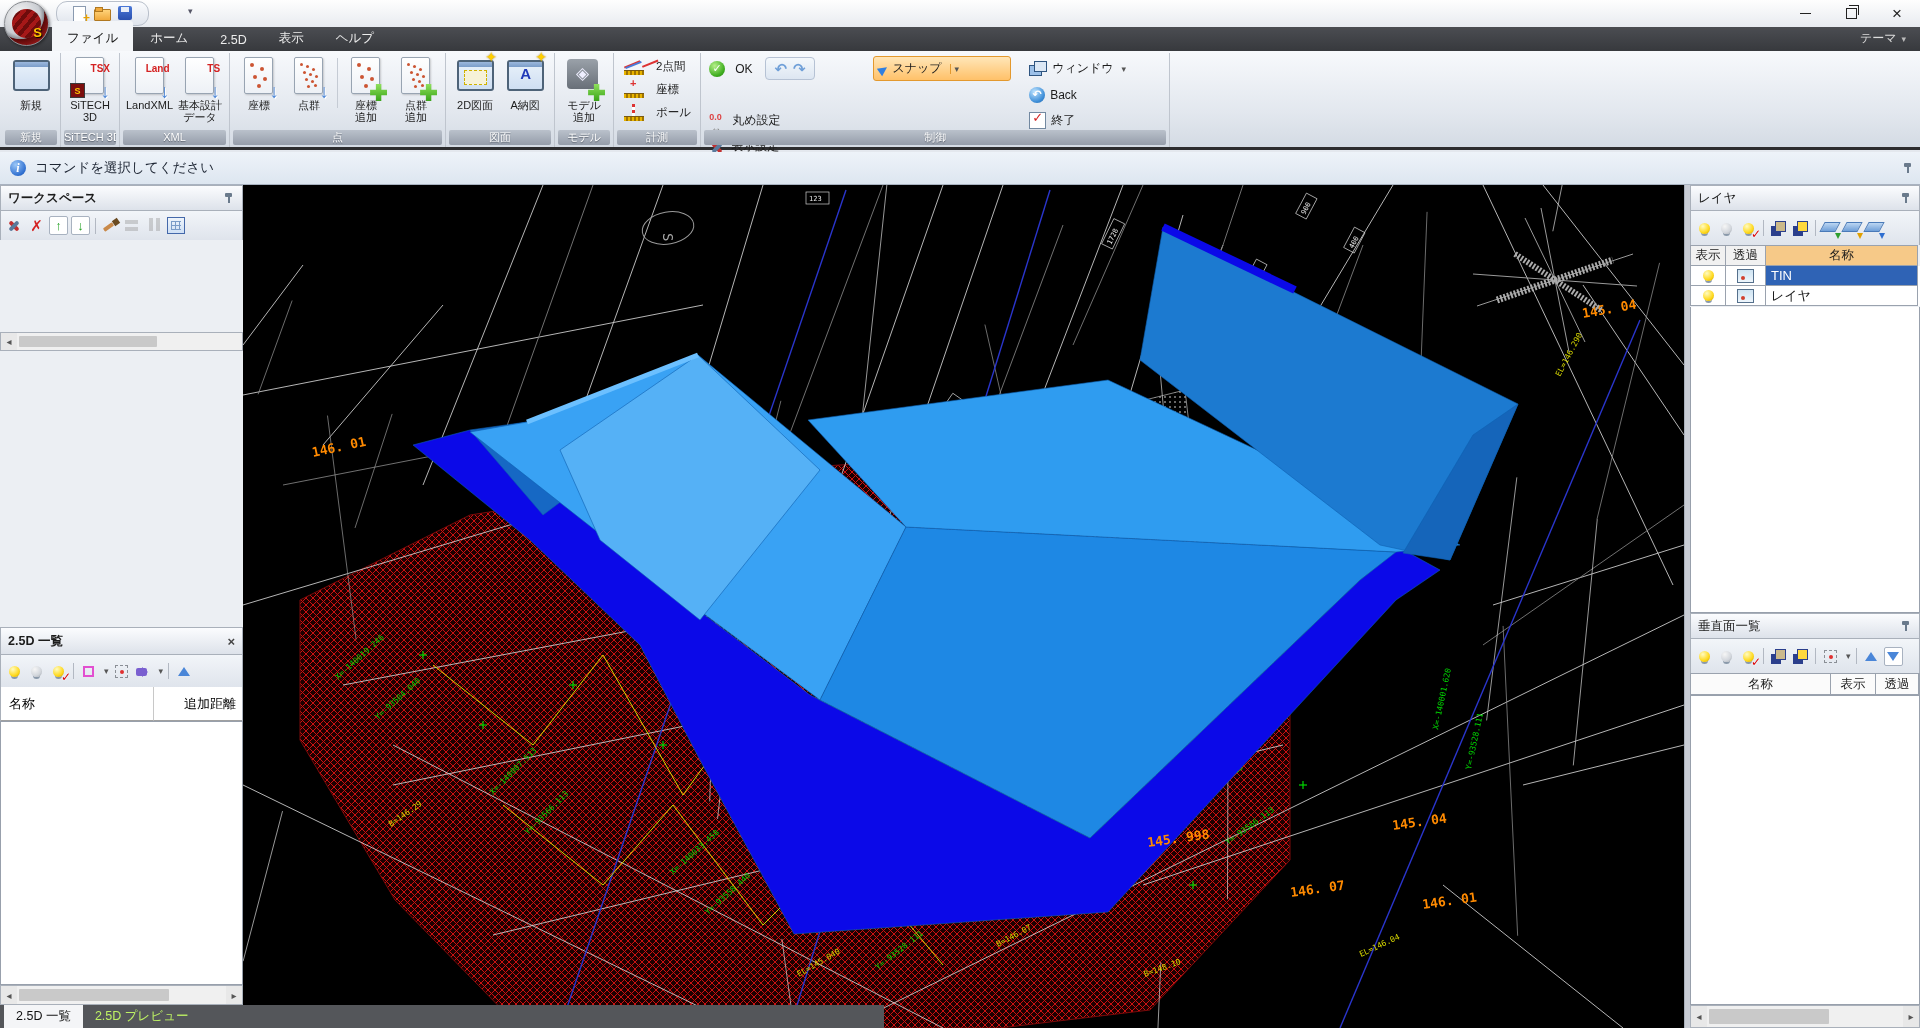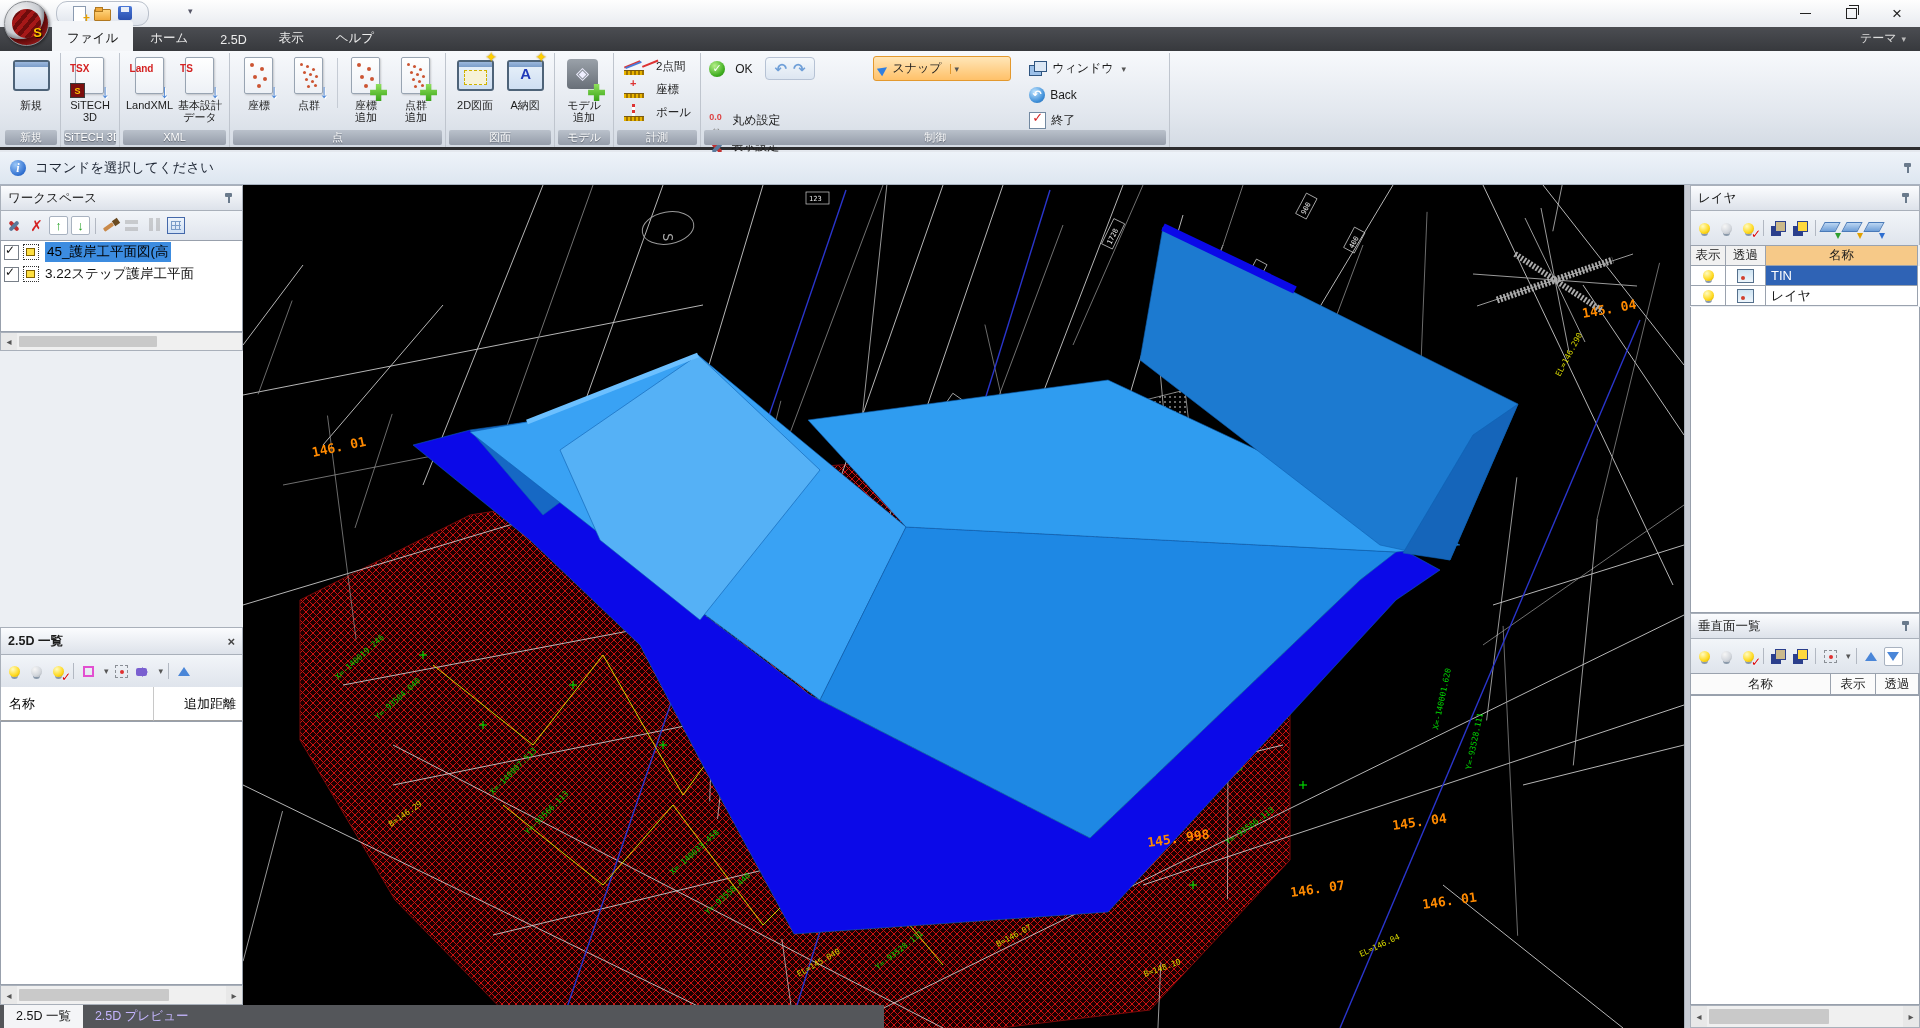--- a/index.html
+++ b/index.html
@@ -41,21 +41,21 @@
   .rgroup .glabel{position:absolute;left:3px;right:3px;bottom:2px;height:15px;line-height:15px;text-align:center;font-size:11px;color:#fff;
     background:linear-gradient(#bac1cb,#959daa);border-radius:2px;text-shadow:0 1px 1px #5a626e;white-space:nowrap;overflow:hidden;}
   .rbtn{min-width:46px;display:flex;flex-direction:column;align-items:center;gap:1px;padding:2px 2px 0;font-size:11px;line-height:12px;text-align:center;color:#1c1c1c;border-radius:3px;}
   .rbtn .lbl span{display:block;white-space:nowrap;}
   .rsep{width:1px;background:#c5cbd4;margin:4px 3px 20px;align-self:stretch;}
   .smallcol{display:flex;flex-direction:column;justify-content:flex-start;gap:2px;padding-top:2px;}
   .sbtn{display:flex;align-items:center;gap:11px;font-size:11.5px;height:21px;padding:0 5px;color:#1c1c1c;white-space:nowrap;}
   
   .bi{width:40px;height:42px;position:relative;}
   .bi .pg{position:absolute;left:5px;top:1px;width:27px;height:35px;background:linear-gradient(#ffffff,#edf1f6);border:1px solid #98a4b2;border-radius:2px;box-shadow:1px 1px 2px rgba(0,0,0,.18);}
-  .bi .tg{position:absolute;top:7px;left:0;width:100%;text-align:left;font-weight:bold;font-size:10px;color:#d42222;}
+  .bi .tg{position:absolute;top:7px;left:0;width:100%;text-align:right;font-weight:bold;font-size:10px;color:#d42222;}
   .bi .da{position:absolute;right:0;bottom:-3px;color:#4a86d8;font-size:19px;font-weight:bold;line-height:1;text-shadow:1px 1px 0 #fff;}
   .bi .plus{position:absolute;right:-1px;bottom:-3px;width:17px;height:17px;background:linear-gradient(#8fe05c,#39a418);
     clip-path:polygon(34% 0,66% 0,66% 34%,100% 34%,100% 66%,66% 66%,66% 100%,34% 100%,34% 66%,0 66%,0 34%,34% 34%);}
   .bi .sbadge{position:absolute;left:0;bottom:0;width:13px;height:13px;background:#7c0e0e;color:#ffc400;font-size:9px;font-weight:bold;display:flex;align-items:center;justify-content:center;border:1px solid #3a3a3a;}
   .bi.dots .pg::before{content:"";position:absolute;width:4px;height:4px;border-radius:50%;background:#cc5533;top:5px;left:5px;
     box-shadow:10px 4px 0 #cc5533,3px 12px 0 #cc5533,13px 14px 0 #cc5533,7px 21px 0 #cc5533;}
   .bi.cloud .pg::before{content:"";position:absolute;width:3px;height:3px;border-radius:50%;background:#cc5533;top:5px;left:5px;
     box-shadow:6px 2px 0 #cc5533,12px 5px 0 #cc5533,3px 8px 0 #cc5533,9px 10px 0 #cc5533,15px 12px 0 #cc5533,5px 15px 0 #cc5533,11px 17px 0 #cc5533,7px 22px 0 #cc5533,14px 21px 0 #cc5533;}
   .bi .win{position:absolute;left:2px;top:4px;width:33px;height:27px;background:linear-gradient(#e9f1fa,#cfdff2);border:2px solid #4e6378;border-radius:3px;}
   .bi .win::before{content:"";position:absolute;left:0;top:0;right:0;height:5px;background:linear-gradient(#9db8dd,#7a9cc8);}
@@ -144,21 +144,21 @@
   .ti-win::after{content:"";position:absolute;left:1px;top:1px;width:13px;height:3px;background:#9db8dd;}
   .sel{background:#3c8ce0;}
   .hscroll{position:absolute;background:#f0f0f0;border:1px solid #a9b0ba;box-sizing:border-box;display:flex;align-items:center;}
   .harr{width:16px;height:100%;display:flex;align-items:center;justify-content:center;color:#555;font-size:10px;background:#e8e8e8;flex:none;}
   .hthumb{height:70%;background:#c9c9c9;border-radius:1px;}
   .cell{display:flex;align-items:center;justify-content:center;border-right:1px solid #9aa2ae;border-bottom:1px solid #9aa2ae;box-sizing:border-box;font-size:12.5px;color:#1c1c1c;overflow:hidden;white-space:nowrap;}
   .mi.pic{width:15px;height:12px;background:linear-gradient(#cfe4f2,#eef6fc);border:1px solid #55708c;}
   .mi.pic::after{content:"";position:absolute;left:3px;bottom:2px;width:4px;height:4px;border-radius:50%;background:#d04030;}
   
   #btabs{position:absolute;left:0;top:1005px;width:884px;height:23px;background:#54565a;display:flex;align-items:stretch;padding-left:4px;box-sizing:border-box;z-index:40;}
-  .btab{display:flex;align-items:center;padding:0 12px;font-size:12.5px;color:#c4b5fd;}
+  .btab{display:flex;align-items:center;padding:0 12px;font-size:12.5px;color:#bef264;}
   .btab.active{background:#f4f5f7;color:#111;}
   
   #cadwrap{position:absolute;left:243px;top:185px;width:1441px;height:843px;background:#000;}
   #splitter{position:absolute;left:1684px;top:185px;width:6px;height:843px;background:#c9cdd5;border-left:1px solid #a9b0ba;box-sizing:border-box;}
   .leftbase{position:absolute;left:0;top:185px;width:243px;height:843px;background:#eceff3;}
   .rightbase{position:absolute;left:1690px;top:185px;width:230px;height:843px;background:#eceff3;}
   text{font-family:"DejaVu Sans Mono","Liberation Mono",monospace;}
 </style>
 </head>
 <body>
@@ -585,47 +585,35 @@
           <line x1="1254" y1="115" x2="1370" y2="75" stroke="#ababab" stroke-width="7" stroke-dasharray="2,1.6"></line>
           <line x1="1272" y1="69" x2="1358" y2="125" stroke="#ababab" stroke-width="6" stroke-dasharray="2,1.6"></line>
         </g>
         <g>
           <ellipse cx="425" cy="43" rx="26" ry="16" fill="none" stroke="#9a9a9a" stroke-width="1" transform="rotate(-10 425 43)"></ellipse>
           <text x="420" y="48" fill="#a8a8a8" font-size="14" transform="rotate(90 420 48)">S</text>
         </g>
       </svg></div>
   <div id="splitter"></div>
 
-  <div class="panel-h" style="left:0;top:185px;width:243px;">
+  <div class="panel-h" style="left:0;top:185px;width:243px;font-weight:bold;">
     <span>ワークスペース</span>
       <span class="sp"></span>
     <span class="pin"></span>
   </div>
   <div class="ptoolbar" id="ws-toolbar" style="left:0;top:211px;width:243px;height:29px;">
       <span class="mi set"></span>
       <span class="mi del">✗</span>
       <span class="mi up">↑</span>
       <span class="mi down">↓</span>
       <span class="tsep"></span>
       <span class="mi brush"></span>
       <span class="mi alh dis"></span>
       <span class="mi alv dis"></span>
       <span class="mi bp"></span>
-    </div>
-  <div class="whitebox" id="ws-tree1" style="left:0;top:240px;width:243px;height:92px;">
-      <div class="titem">
-        <span class="cb on"></span>
-        <span class="ti-dwg"></span>
-        <span class="sel" style="color: rgb(0, 0, 0); padding: 1px 2px;">45_護岸工平面図(高</span>
-      </div>
-      <div class="titem">
-        <span class="cb on"></span>
-        <span class="ti-dwg"></span>
-        <span>3.22ステップ護岸工平面</span>
-      </div>
     </div>
   <div class="hscroll" style="left:0;top:332px;width:243px;height:19px;">
     <span class="harr">◂</span>
     <span class="hthumb" style="width:138px;margin-left:2px;"></span>
   </div>
 
   <div class="panel-h" style="left:0;top:627px;width:243px;height:28px;font-weight:bold;">
     <span>2.5D 一覧</span>
       <span class="sp"></span>
     <span style="font-size:13px;color:#444;">×</span>

